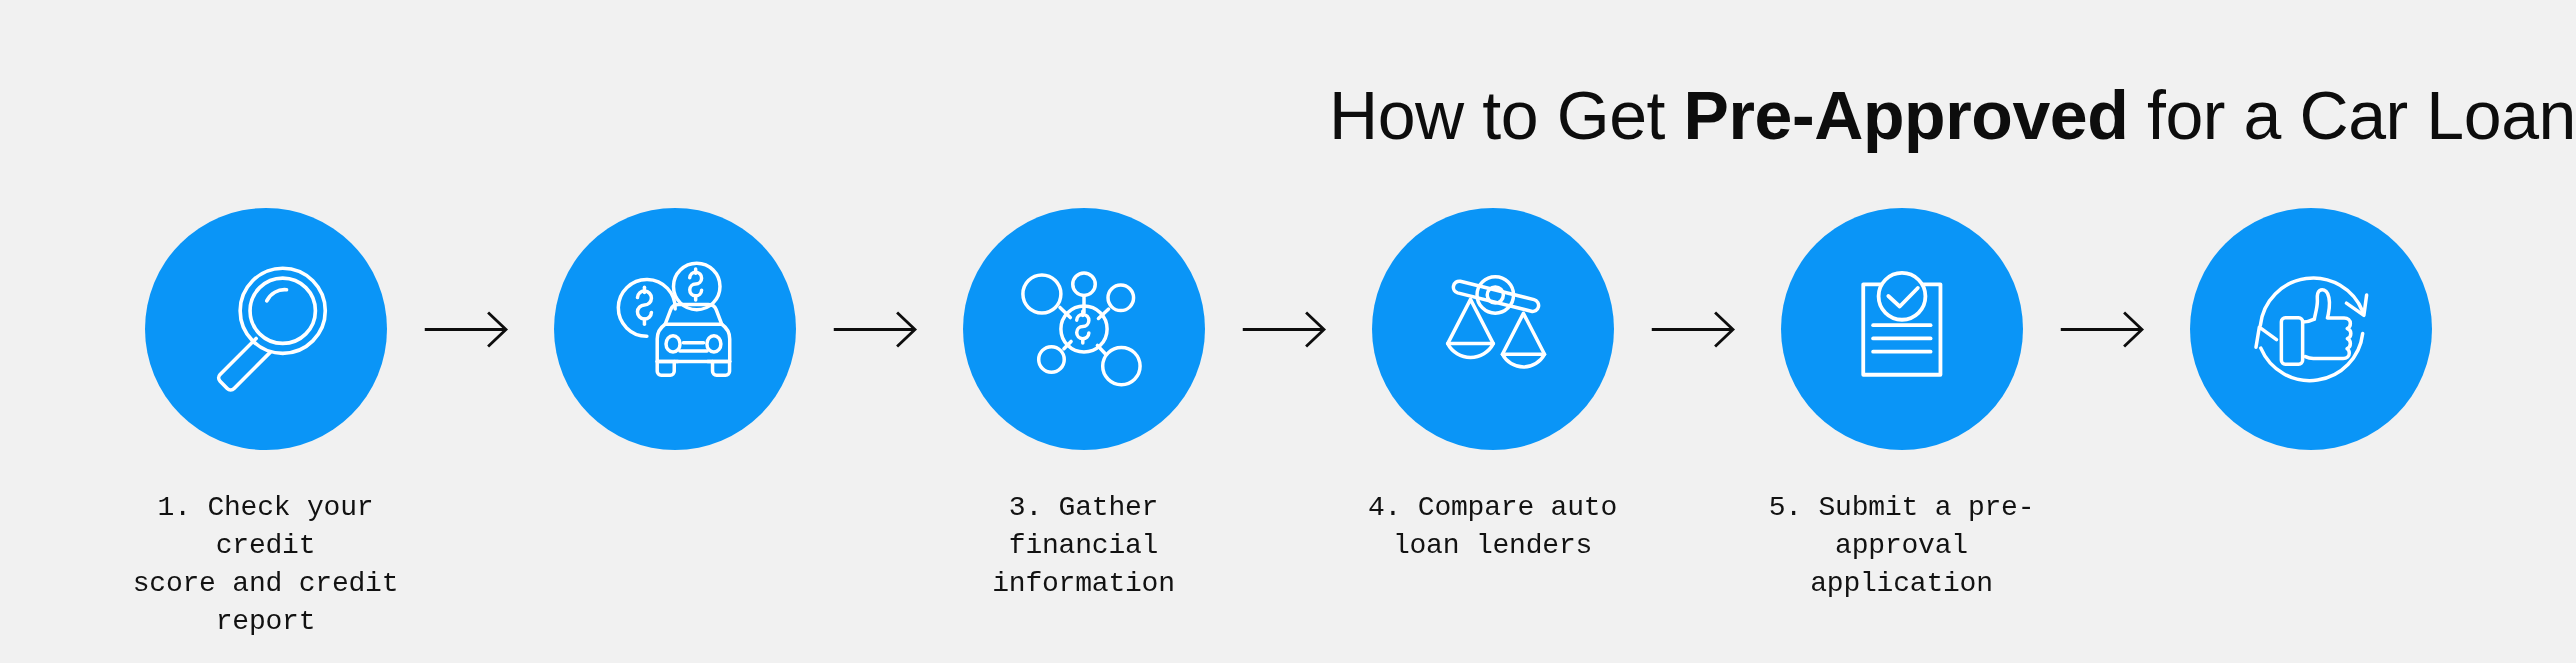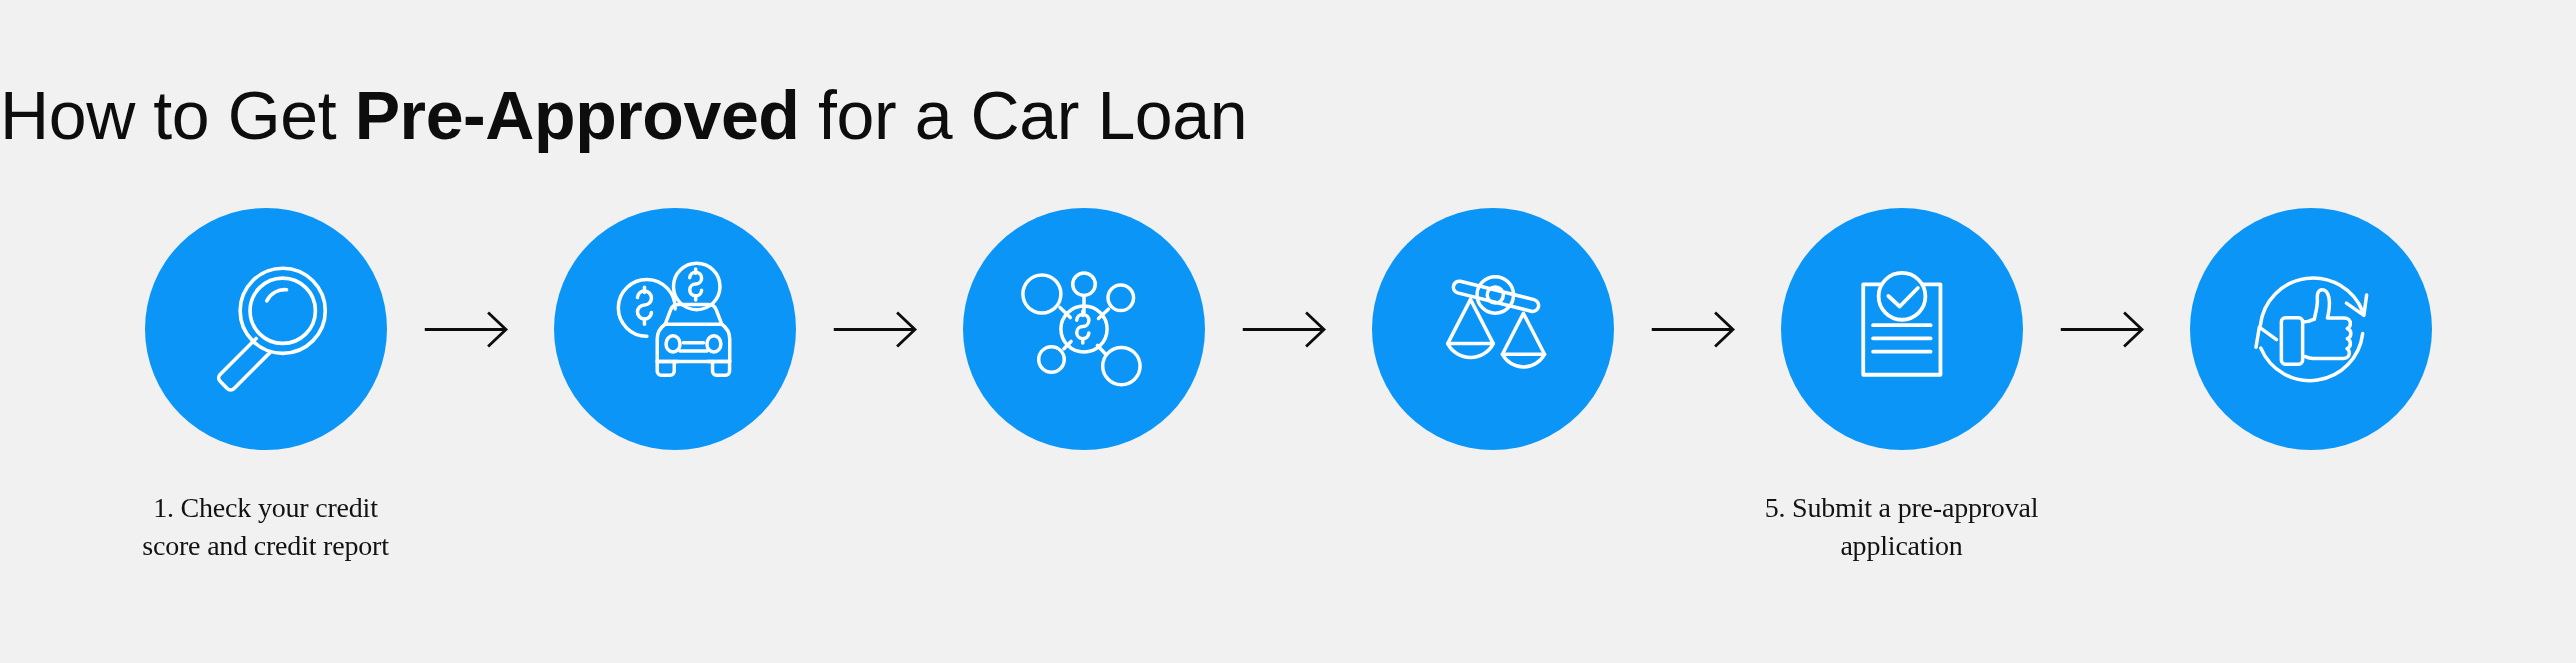--- a/index.html
+++ b/index.html
@@ -23,21 +23,21 @@
     background: #f1f1f1;
     box-sizing: border-box;
   }
 
   
   .title-wrap {
     position: absolute;
     top: 32px;
     left: 0;
     width: 2576px;
-    text-align: left;
+    text-align: right;
   }
   .title {
     display: inline-block;
     font-family: "Liberation Sans", "DejaVu Sans", sans-serif;
     font-size: 68px;
     line-height: 75px;
     font-weight: 400;
     letter-spacing: -0.4px;
     color: #0d0d0d;
     white-space: nowrap;
@@ -79,21 +79,21 @@
   .circle svg {
     display: block;
     width: 152px;
     height: 152px;
   }
 
   .caption {
     margin-top: 39px;
     width: 295px;
     text-align: center;
-    font-family: Liberation Serif, serif;
+    font-family: Liberation Mono, monospace;
     font-size: 28px;
     line-height: 38px;
     font-weight: 400;
     color: #121212;
     letter-spacing: -0.2px;
     white-space: pre-line;
   }
 
   
   .arrow {
@@ -194,20 +194,22 @@
           <line x1="49.2" y1="38.3" x2="49.2" y2="41.2"></line>
           <line x1="49.2" y1="56.4" x2="49.2" y2="59.2"></line>
 
           <circle cx="22.3" cy="27.0" r="12.5"></circle>
           <circle cx="50.0" cy="20.5" r="7.4"></circle>
           <circle cx="74.2" cy="29.5" r="8.4"></circle>
           <circle cx="28.6" cy="70.0" r="8.4"></circle>
           <circle cx="74.6" cy="74.4" r="12.3"></circle>
         </svg>
       </div>
+      <div class="caption">3. Gather financial
+information</div>
     </div>
 
     <div class="arrow">
       <svg viewBox="0 0 104 44" fill="none" stroke="#0d0d0d" stroke-width="3.2" stroke-linecap="square" stroke-linejoin="miter">
         <line x1="2" y1="22" x2="90" y2="22"></line>
         <polyline points="73,4 92,22 73,40"></polyline>
       </svg>
     </div>
 
     <div class="step">
@@ -219,20 +221,22 @@
           <circle cx="51.5" cy="27.6" r="12.0"></circle>
           <circle cx="51.5" cy="27.6" r="5.3"></circle>
 
           <path d="M35.2 30.5 L20.2 59.6 a16.9 16.9 0 0 0 30.0 0 z"></path>
           <line x1="20.2" y1="59.6" x2="50.2" y2="59.6"></line>
 
           <path d="M70.0 39.7 L56.2 66.6 a15.6 15.6 0 0 0 27.7 0 z"></path>
           <line x1="56.2" y1="66.6" x2="83.9" y2="66.6"></line>
         </svg>
       </div>
+      <div class="caption">4. Compare auto
+loan lenders</div>
     </div>
 
     <div class="arrow">
       <svg viewBox="0 0 104 44" fill="none" stroke="#0d0d0d" stroke-width="3.2" stroke-linecap="square" stroke-linejoin="miter">
         <line x1="2" y1="22" x2="90" y2="22"></line>
         <polyline points="73,4 92,22 73,40"></polyline>
       </svg>
     </div>
 
     <div class="step">

